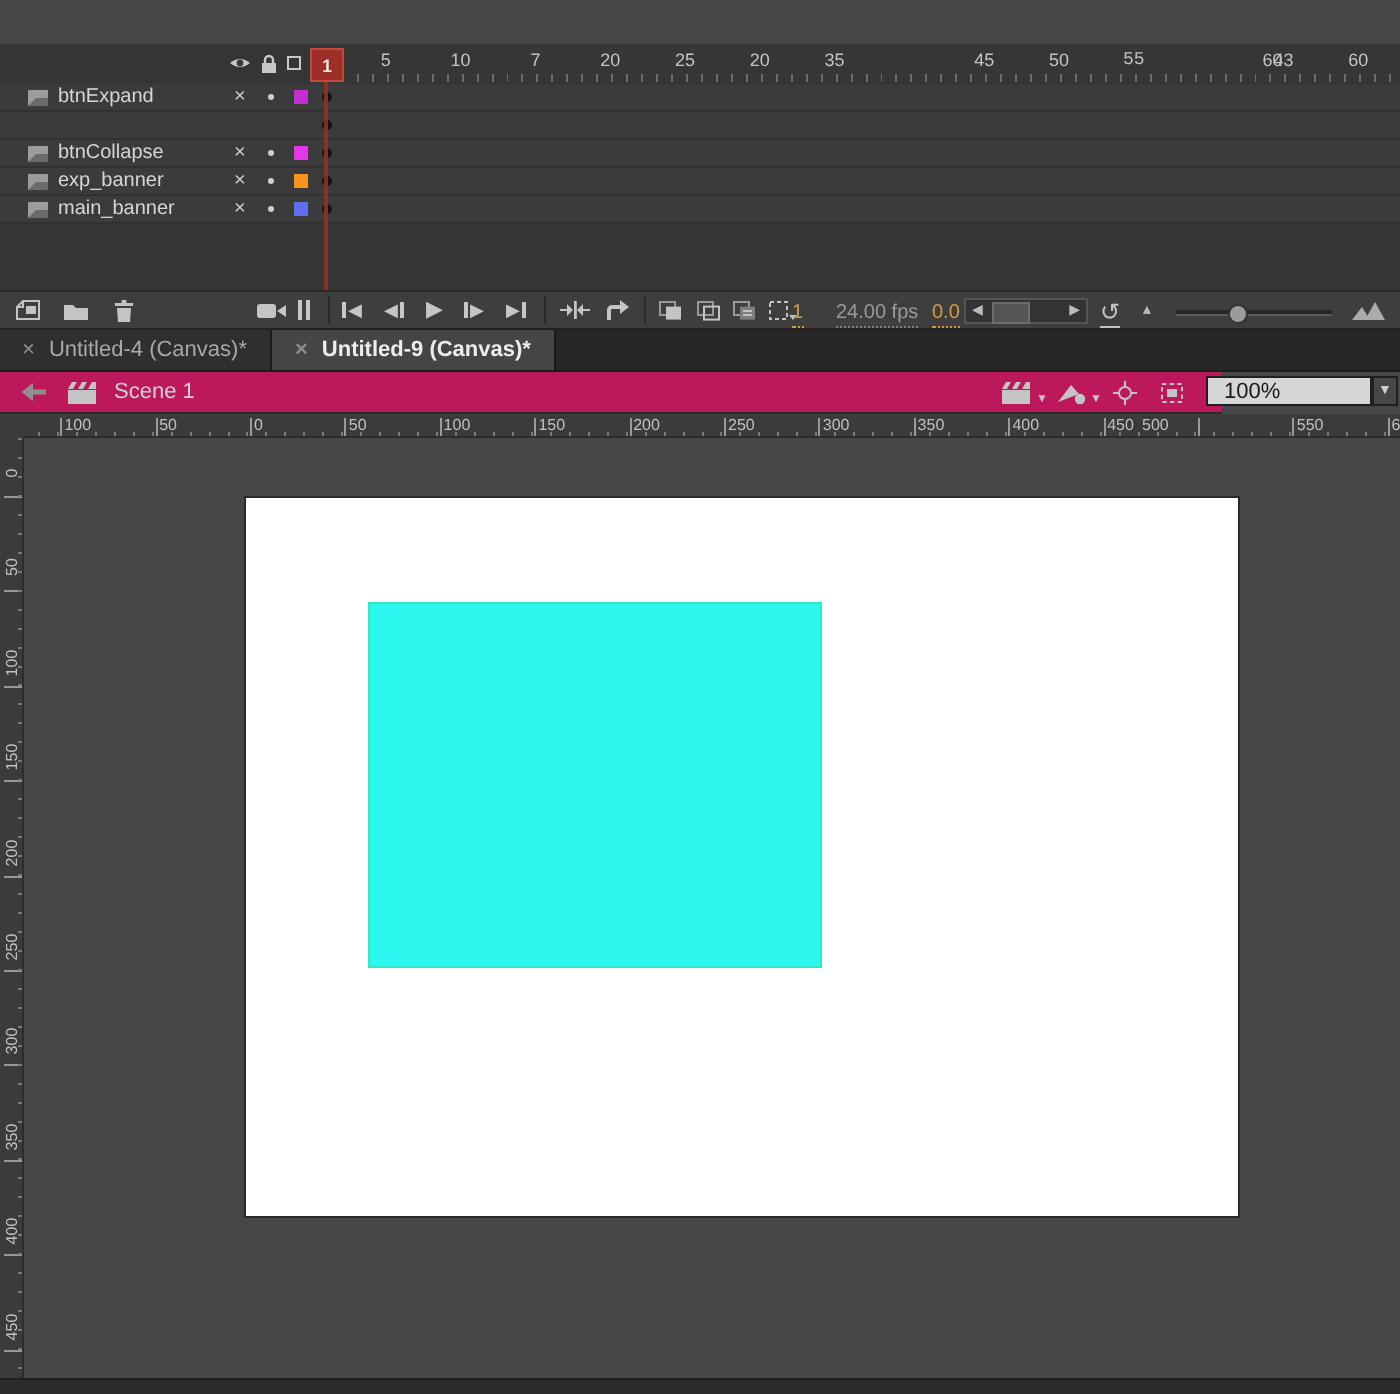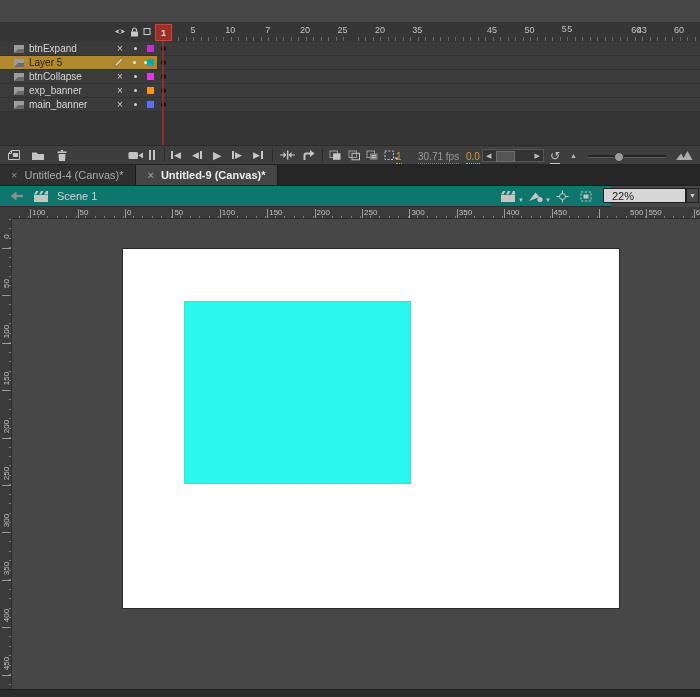--- a/index.html
+++ b/index.html
@@ -52,21 +52,21 @@
   .scr-arrow{font-size:7px;color:#bbb;line-height:1;}
   #frame-slider{position:absolute;left:588px;top:9px;width:78px;height:2px;background:#262626;border-bottom:1px solid #5a5a5a;}
   #frame-slider-thumb{position:absolute;left:26px;top:-3px;width:8px;height:8px;border-radius:50%;background:#9b9b9b;border:1px solid #333;}
   
   #doc-tabbar{position:absolute;left:0;top:165px;width:700px;height:21px;background:#262626;border-bottom:1px solid #1d1d1d;display:flex;box-sizing:border-box;}
   .dtab{display:flex;align-items:center;gap:7px;padding:0 12px 0 11px;font-size:11px;border-right:1px solid #1a1a1a;height:100%;box-sizing:border-box;}
   .dtab .x{font-size:11px;color:#8f8f8f;}
   .dtab.inactive{background:#2f2f2f;color:#a9a9a9;}
   .dtab.active{background:#454545;color:#ededed;font-weight:bold;}
   
-  #edit-bar{position:absolute;left:0;top:186px;width:611px;height:21px;background:#0f766e;border-bottom:1px solid #2b2b2b;box-sizing:border-box;}
+  #edit-bar{position:absolute;left:0;top:186px;width:611px;height:21px;background:#be185d;border-bottom:1px solid #2b2b2b;box-sizing:border-box;}
   #edit-bar .ebtn{position:absolute;top:0;height:20px;display:flex;align-items:center;}
   #scene-label{position:absolute;left:57px;top:0;font-size:11px;line-height:20px;color:#d2d2d2;}
   .ddarrow{font-size:6px;color:#c4c4c4;margin-left:1px;align-self:flex-end;margin-bottom:3px;}
   #zoom-box{position:absolute;left:603px;top:2px;width:83px;height:15px;background:#d6d6d6;border:1px solid #1f1f1f;box-sizing:border-box;
       font-size:11px;color:#1a1a1a;display:flex;align-items:center;padding-left:8px;}
   #zoom-arrow{position:absolute;left:686px;top:2px;width:13px;height:15px;background:#474747;border:1px solid #1f1f1f;box-sizing:border-box;
       display:flex;align-items:center;justify-content:center;font-size:7px;color:#cfcfcf;}
   
   #h-ruler{position:absolute;left:0;top:207px;width:700px;height:12px;background:#3b3b3b;border-bottom:1px solid #2d2d2d;box-sizing:border-box;}
   #h-ruler::after{content:"";position:absolute;left:0;bottom:0;width:700px;height:2px;
@@ -141,37 +141,20 @@
               </svg>
             </span>
             <span class="lname">btnExpand</span>
             <span class="lstat" style="left: 117px;">×</span>
             <span class="ldot" style="left: 134px;"></span>
             <span class="swatch" style="background: rgb(195, 47, 209);"></span>
           </div>
           <span class="kfdot"></span>
         </div>
         <div class="lrow selected" style="top: 14px;">
-          <div class="rowleft">
-            <span class="licon">
-              <svg width="12" height="10">
-                <rect x="1" y="1" width="10" height="8" fill="#9c9c9c"></rect>
-                <path d="M1 9 L5 5 H11 V9 Z" fill="#6b6b6b"></path>
-              </svg>
-            </span>
-            <span class="lname">Layer 5</span>
-            <span class="lstat" style="left: 113px;">
-              <svg width="12" height="12">
-                <path d="M1.5 10.5 L2.2 8 L8.2 2 L10 3.8 L4 9.8 Z" fill="#e3cf8a" stroke="#4a4a4a" stroke-width="0.6"></path>
-              </svg>
-            </span>
-            <span class="ldot" style="left: 133px;"></span>
-            <span class="ldot" style="left: 144px;"></span>
-            <span class="swatch" style="background: rgb(0, 169, 173);"></span>
-          </div>
           <span class="kfdot"></span>
         </div>
         <div class="lrow" style="top: 28px;">
           <div class="rowleft">
             <span class="licon">
               <svg width="12" height="10">
                 <rect x="1" y="1" width="10" height="8" fill="#9c9c9c"></rect>
                 <path d="M1 9 L5 5 H11 V9 Z" fill="#6b6b6b"></path>
               </svg>
             </span>
@@ -303,21 +286,21 @@
     <span class="cbtn" style="left:384px">
       <svg width="15" height="11">
           <rect x="1" y="1" width="8.5" height="8.5" fill="none" stroke="#c4c4c4" stroke-dasharray="2 1.5"></rect>
           <path d="M10.5 7.5 H14.5 L12.5 10 Z" fill="#c4c4c4"></path>
         </svg>
     </span>
     <span class="cbtn" style="left:396px;top:2px">
         <span class="goldnum">1</span>
       </span>
     <span class="cbtn" style="left:418px;top:2px">
-        <span class="graynum">30.71 fps</span>
+        <span class="graynum">24.00 fps</span>
       </span>
     <span class="cbtn" style="left:466px;top:2px">
       <span class="goldnum">0.0</span>
         <span style="font-size:10px;color:#9a9a9a;margin-left:2px">s</span>
     </span>
     <div id="tl-scrollbar">
       <span class="scr-arrow" style="margin-left:3px">◀</span>
       <div id="tl-scroll-thumb"></div>
       <span class="scr-arrow" style="margin-left:auto;margin-right:3px">▶</span>
     </div>
@@ -377,21 +360,21 @@
           <circle cx="6.5" cy="6.5" r="3" fill="none" stroke="#c4c4c4"></circle>
           <path d="M6.5 0.5 V4 M6.5 9 V12.5 M0.5 6.5 H4 M9 6.5 H12.5" stroke="#c4c4c4"></path>
         </svg>
     </span>
     <span class="ebtn" style="left:579px">
       <svg width="14" height="13">
           <rect x="2" y="2" width="10" height="9" fill="none" stroke="#c4c4c4" stroke-dasharray="2.2 1.6"></rect>
           <rect x="4.5" y="4.5" width="5" height="4" fill="#c4c4c4"></rect>
         </svg>
     </span>
-    <div id="zoom-box">22%</div>
+    <div id="zoom-box">100%</div>
     <div id="zoom-arrow">
         <span>▼</span>
       </div>
   </div>
 
   <div id="h-ruler">
       <span class="htick" style="left: 30.2px;"></span>
       <span class="hlab" style="left: 32.2px;">100</span>
       <span class="htick" style="left: 77.6px;"></span>
       <span class="hlab" style="left: 79.6px;">50</span>
@@ -409,21 +392,21 @@
       <span class="hlab" style="left: 364px;">250</span>
       <span class="htick" style="left: 409.4px;"></span>
       <span class="hlab" style="left: 411.4px;">300</span>
       <span class="htick" style="left: 456.8px;"></span>
       <span class="hlab" style="left: 458.8px;">350</span>
       <span class="htick" style="left: 504.2px;"></span>
       <span class="hlab" style="left: 506.2px;">400</span>
       <span class="htick" style="left: 551.6px;"></span>
       <span class="hlab" style="left: 553.6px;">450</span>
       <span class="htick" style="left: 599px;"></span>
-      <span class="hlab" style="left: 630px;">500</span>
+      <span class="hlab" style="left: 571px;">500</span>
       <span class="htick" style="left: 646.4px;"></span>
       <span class="hlab" style="left: 648.4px;">550</span>
       <span class="htick" style="left: 693.8px;"></span>
       <span class="hlab" style="left: 695.8px;">600</span>
     </div>
   <div id="ruler-corner"></div>
   <div id="v-ruler">
       <span class="vtick" style="top: 29px;"></span>
       <span class="vlab" style="top: 13px;">0</span>
       <span class="vtick" style="top: 76.4px;"></span>

